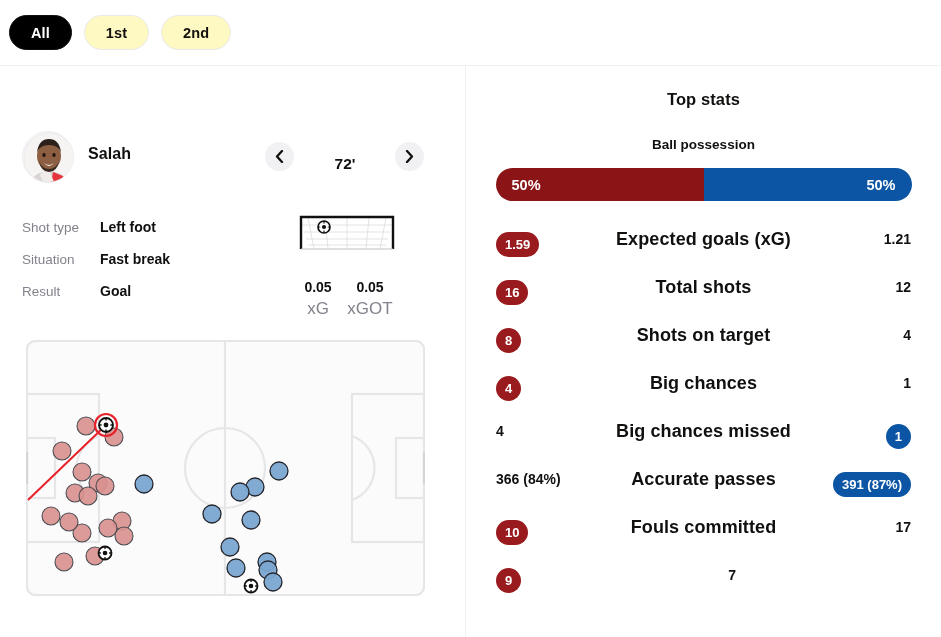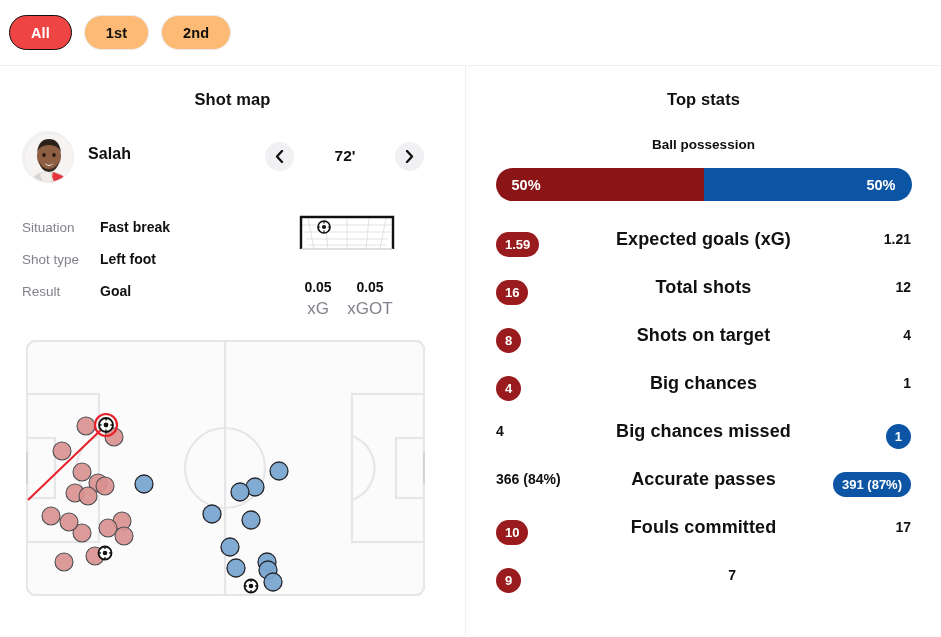--- a/index.html
+++ b/index.html
@@ -18,25 +18,25 @@
     width: 941px; height: 66px;
     display: flex; align-items: center; gap: 12px;
     padding-left: 9px;
     border-bottom: 1px solid #f0f0f2;
   }
   .chip {
     height: 35px; min-width: 56px; padding: 0 21px;
     border-radius: 18px;
     display: flex; align-items: center; justify-content: center;
     font-size: 14.5px; font-weight: 700; letter-spacing: .1px;
-    background: #fdba74; color: #11100f;
+    background: #fef9c3; color: #11100f;
     border: 1px solid #e9e9ec;
     cursor: pointer; user-select: none;
   }
-  .chip.active { background: #ef4444; color: #ffffff; border-color: #11100f; }
+  .chip.active { background: #000000; color: #ffffff; border-color: #11100f; }
 
   
   .divider {
     position: absolute; left: 465px; top: 66px;
     width: 1px; height: 571px; background: #f0f0f2;
   }
   .col-left  { position: absolute; left: 0;   top: 66px; width: 465px; height: 571px; }
   .col-right { position: absolute; left: 466px; top: 66px; width: 475px; height: 571px; }
 
   .panel-title {
@@ -62,21 +62,21 @@
   .navbtn {
     position: absolute; top: 11px;
     width: 29px; height: 29px; border-radius: 50%;
     background: #f1f1f3; border: none;
     display: flex; align-items: center; justify-content: center;
     cursor: pointer; color: #11100f;
   }
   .navbtn.prev { left: 265px; }
   .navbtn.next { left: 395px; }
   .minute {
-    position: absolute; left: 300px; top: 16px; width: 90px;
+    position: absolute; left: 300px; top: 24px; width: 90px;
     text-align: center; font-size: 15.5px; font-weight: 700;
   }
 
   
   .shot-info { position: absolute; left: 22px; top: 145px; width: 250px; }
   .si-row { display: flex; height: 32px; align-items: center; }
   .si-label { width: 78px; font-size: 13.5px; color: #82828c; }
   .si-value { font-size: 14px; font-weight: 700; color: #11100f; }
 
   
@@ -149,21 +149,20 @@
       </div>
     <div class="chip">
         <span>2nd</span>
       </div>
   </div>
 
   <div class="divider"></div>
 
   <div class="col-left">
 
-    <div class="panel-title">Shot map</div>
 
     <div class="player-row">
       <div class="avatar">
         <svg width="52" height="52" viewBox="0 0 52 52">
           <defs>
               <clipPath id="cavat">
                 <circle cx="26" cy="26" r="25"></circle>
               </clipPath>
             </defs>
           <g clip-path="url(#cavat)">
@@ -191,26 +190,26 @@
       <div class="minute">72'</div>
       <button class="navbtn next">
         <svg width="9" height="13" viewBox="0 0 9 13">
           <path d="M2 1 L7 6.5 L2 12" fill="none" stroke="#11100f" stroke-width="2.3" stroke-linecap="round" stroke-linejoin="round"></path>
         </svg>
       </button>
     </div>
 
     <div class="shot-info">
       <div class="si-row">
+        <div class="si-label">Shot type</div>
+        <div class="si-value">Left foot</div>
+      </div>
+      <div class="si-row">
         <div class="si-label">Situation</div>
         <div class="si-value">Fast break</div>
-      </div>
-      <div class="si-row">
-        <div class="si-label">Shot type</div>
-        <div class="si-value">Left foot</div>
       </div>
       <div class="si-row">
         <div class="si-label">Result</div>
         <div class="si-value">Goal</div>
       </div>
     </div>
 
     <div class="goal-block">
       <svg class="goal-frame" viewBox="0 0 98 42">
         <g stroke="#dcdce0" stroke-width="0.8" fill="none">

